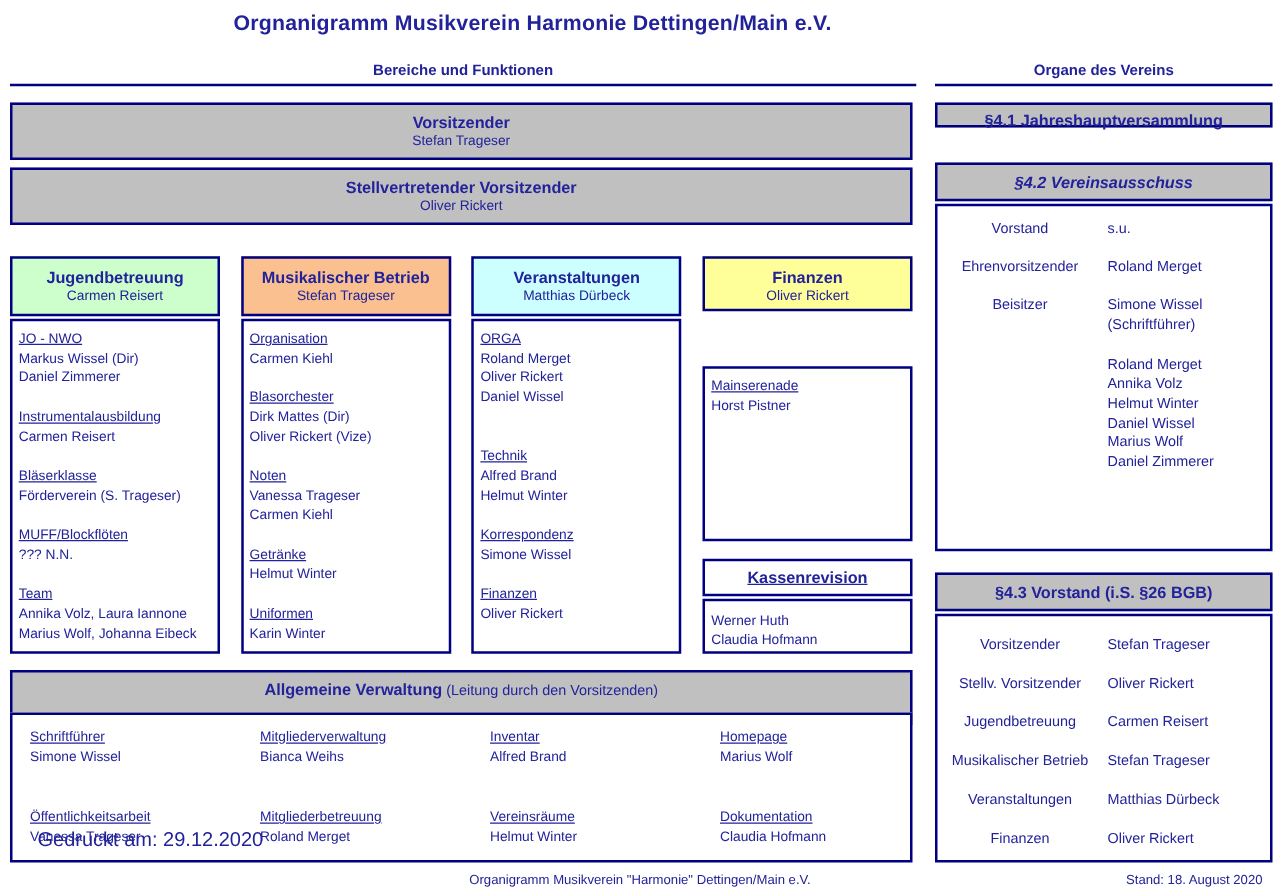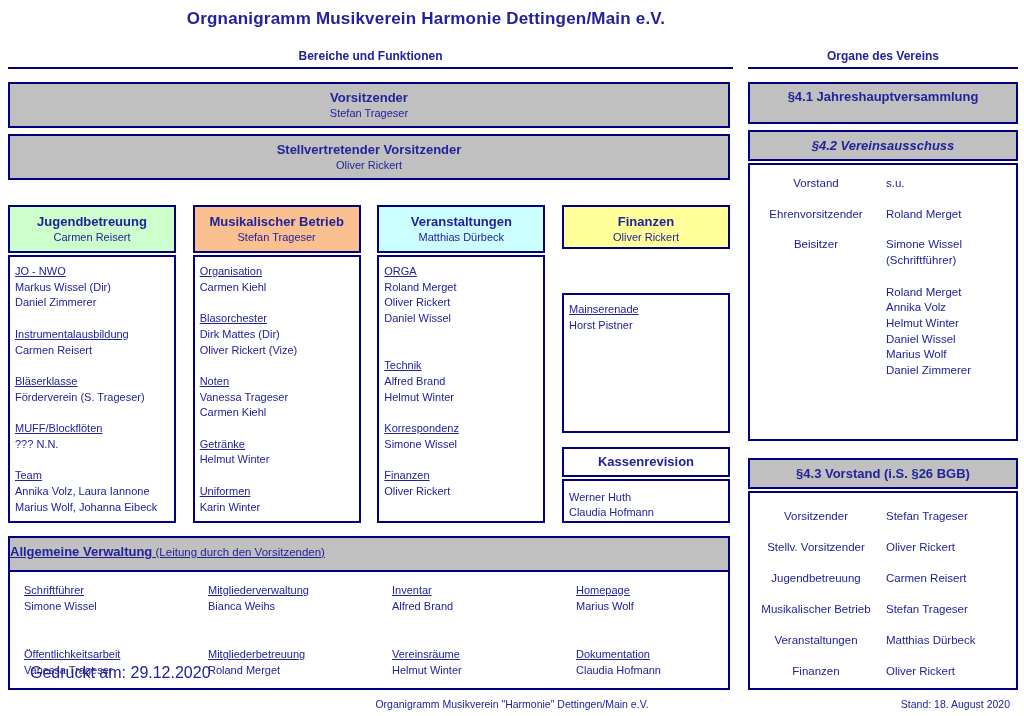--- a/index.html
+++ b/index.html
@@ -47,37 +47,37 @@
   .col-head .bt{font-size:13px;font-weight:bold;line-height:17px;}
   .col-head .bn{font-size:11px;line-height:15px;}
   .col-body{border:2px solid var(--navy);background:#fff;margin-top:2px;height:268px;
     padding:7px 5px 0 5px;font-size:11px;line-height:15.7px;overflow:hidden;}
   .col-body.short{height:155px;margin-top:44px;}
   .line{white-space:nowrap;}
   .line.u{text-decoration:underline;}
 
   
   .kassen-head{border:2px solid var(--navy);background:#fff;margin-top:14px;height:30px;
-    text-align:center;font-size:13px;font-weight:bold;line-height:26px;}
+    text-align:center;font-size:13px;font-weight:bold;line-height:26px;text-decoration:underline;}
   .kassen-body{border:2px solid var(--navy);background:#fff;margin-top:2px;flex:1;
     padding:9px 5px 0 5px;font-size:11px;line-height:15.7px;}
 
   
   .verw-head{left:8px;top:536px;width:722px;height:44px;border:2px solid var(--navy);
-    background:var(--gray);text-align:left;line-height:28px;font-size:12px;text-decoration:underline;}
+    background:var(--gray);text-align:center;line-height:28px;font-size:12px;}
   .verw-head .bt{font-size:13px;font-weight:bold;}
   .verw-head .bs{font-size:11.5px;}
   .verw-body{left:8px;top:570px;width:722px;height:120px;border:2px solid var(--navy);
     background:#fff;padding:11px 0 0 14px;
     display:grid;grid-template-columns:184px 184px 184px 1fr;row-gap:33px;align-content:start;}
   .verw-cell{font-size:11px;line-height:15.7px;}
   .verw-cell .role{text-decoration:underline;}
 
   
-  .organ-jhv{left:748px;top:82px;width:270px;height:42px;border:2px solid var(--navy);
+  .organ-jhv{left:748px;top:82px;width:270px;height:20px;border:2px solid var(--navy);
     background:var(--gray);text-align:center;font-size:13px;font-weight:bold;line-height:26px;}
   .organ-head{border:2px solid var(--navy);background:var(--gray);
     text-align:center;font-size:13px;font-weight:bold;line-height:27px;}
   .aus-head{left:748px;top:130px;width:270px;height:31px;font-style:italic;}
   .aus-body{left:748px;top:163px;width:270px;height:278px;border:2px solid var(--navy);
     background:#fff;padding:11px 0 0 0;font-size:11.5px;line-height:15.7px;}
   .kv-row{display:flex;margin-bottom:15px;}
   .kv-row .kv-label{width:132px;text-align:center;flex:none;}
   .kv-row .kv-val{padding-left:4px;}
   .vor-head{left:748px;top:458px;width:270px;height:31px;}

